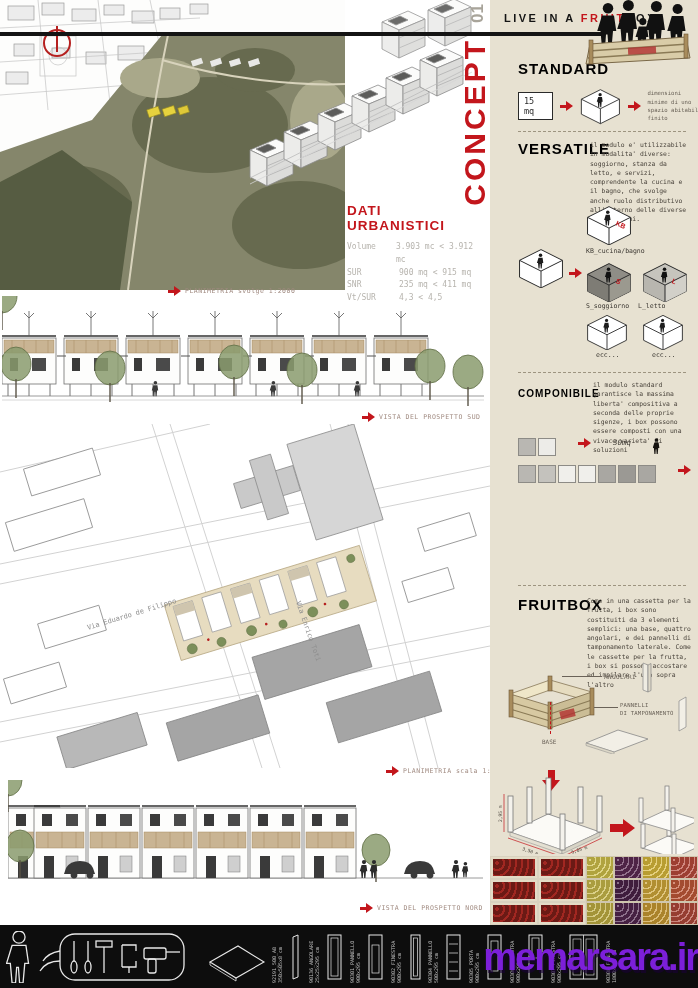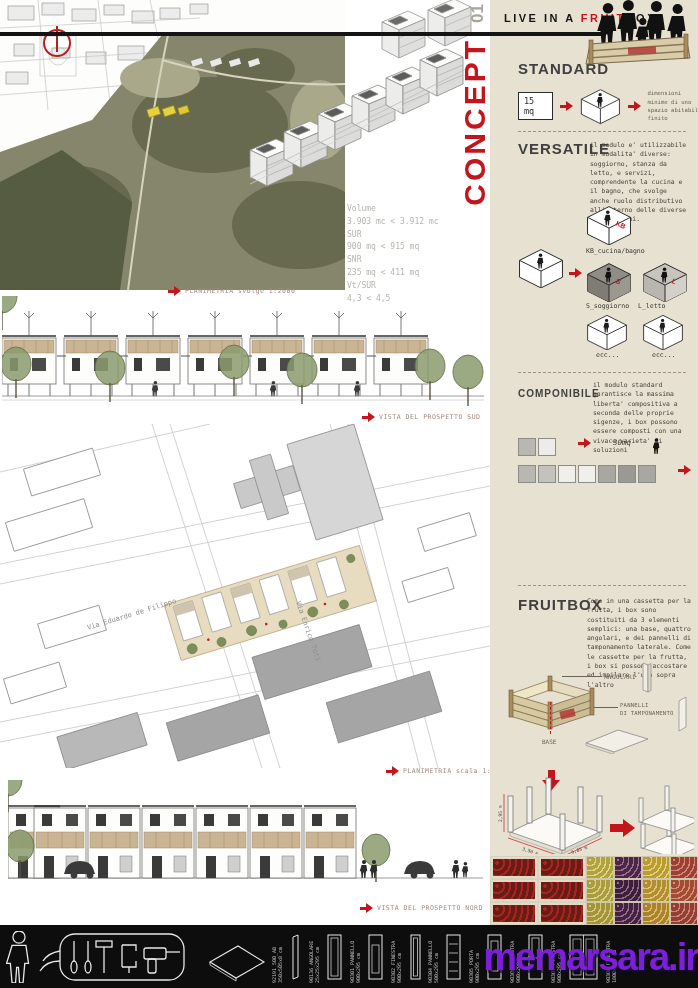--- a/index.html
+++ b/index.html
@@ -1,21 +1,21 @@
 <!DOCTYPE html>
 <html><head>
 <meta charset="utf-8">
 <style>
   html,body{margin:0;padding:0;background:#888;}
   #poster{position:relative;width:698px;height:988px;background:#ffffff;overflow:hidden;
           font-family:"Liberation Sans",sans-serif;}
   .abs{position:absolute;}
   svg{display:block;}
   
-  .sec-title{color:#404040;font-weight:bold;font-size:15px;letter-spacing:1px;font-family:"Liberation Sans",sans-serif;text-align:center;}
+  .sec-title{color:#000000;font-weight:bold;font-size:15px;letter-spacing:1px;font-family:"Liberation Sans",sans-serif;text-align:center;}
   .body-txt{font-family:"DejaVu Sans Mono",monospace;font-size:6.4px;line-height:1.45;color:#4a443c;white-space:pre-line;}
   .mini-note{font-family:"DejaVu Sans Mono",monospace;font-size:5.6px;line-height:1.5;color:#6a6258;}
   .mod-label{font-family:"DejaVu Sans Mono",monospace;font-size:6.5px;color:#3c3832;}
   .caption{display:flex;align-items:center;gap:4px;font-family:"DejaVu Sans Mono",monospace;
            font-size:6.5px;color:#a08a80;letter-spacing:.5px;}
   
   .r-arrow{position:relative;display:inline-block;width:13px;height:10px;flex:0 0 13px;}
   .r-arrow::before{content:"";position:absolute;left:0;top:3.5px;width:6px;height:3px;background:#c3161c;}
   .r-arrow::after{content:"";position:absolute;left:6px;top:0;border-left:7px solid #c3161c;
                   border-top:5px solid transparent;border-bottom:5px solid transparent;}
@@ -27,21 +27,21 @@
   #sidebar{left:490px;top:0;width:208px;height:925px;background:#e7e1d1;}
   .divider{position:absolute;left:28px;width:168px;border-top:1px dashed #9d9480;}
   .sq-wrap{display:flex;gap:2px;}
   .sq{width:16px;height:16px;border:1px solid #8d8b86;}
   .comp-row{position:relative;display:flex;align-items:flex-start;gap:22px;margin-bottom:9px;font-style:italic;}
   .mq{font-family:"DejaVu Sans Mono",monospace;font-size:7.5px;color:#3c3832;}
   .ppl{display:flex;align-items:flex-end;gap:1px;}
   .pp{width:7px;height:16px;fill:#16130f;}
   
   #dati .t{color:#c3161c;font-weight:bold;font-size:13.5px;letter-spacing:1px;margin-bottom:8px;}
-  #dati .row{display:flex;font-family:"DejaVu Sans Mono",monospace;font-size:8px;color:#b7b4ae;line-height:1.6;flex-direction:column;}
+  #dati .row{display:flex;font-family:"DejaVu Sans Mono",monospace;font-size:8px;color:#b7b4ae;line-height:1.6;}
   #dati .row .l{width:52px;}
   
   .fruit-strip{left:0;top:856px;width:208px;height:69px;display:flex;background:#2a2218;}
   .crates-col{width:96px;height:100%;display:grid;grid-template-columns:1fr 1fr;grid-template-rows:1fr 1fr 1fr;gap:2px;background:#d9d2bf;padding:1px;box-sizing:border-box;}
   .crate-ph{border:2px solid #e3dbc6;background:#5d1714;
             background-image:repeating-radial-gradient(circle at 4px 4px,#a12721 0 2px,#6b1a15 2px 6px);}
   .boxes-grid{flex:1;display:grid;grid-template-columns:repeat(4,1fr);grid-template-rows:repeat(3,1fr);gap:2px;background:#cfc6ae;padding:1px;box-sizing:border-box;}
   .fcell{background-image:repeating-radial-gradient(circle at 3px 3px,rgba(255,255,255,.35) 0 1.5px,rgba(0,0,0,.15) 1.5px 5px);}
   
   #footer{left:0;top:925px;width:698px;height:63px;background:#0d0d0d;display:flex;align-items:center;gap:6px;padding-left:6px;box-sizing:border-box;}
@@ -168,20 +168,21 @@
           <use href="#axu"></use>
         </g>
       <line x1="18" y1="178" x2="240" y2="66" stroke="#bbbbbb"></line>
       <line x1="18" y1="184" x2="240" y2="72" stroke="#d5d5d5"></line>
     </g>
   </svg>
 
   <div id="topline" class="abs"></div>
 
   <div id="dati" class="abs" style="left:347px;top:203px;width:135px">
+    <div class="t">DATI URBANISTICI</div>
     <div class="row">
         <span class="l">Volume</span>
         <span>3.903 mc &lt; 3.912 mc</span>
       </div>
     <div class="row">
         <span class="l">SUR</span>
         <span>900 mq &lt; 915 mq</span>
       </div>
     <div class="row">
         <span class="l">SNR</span>

